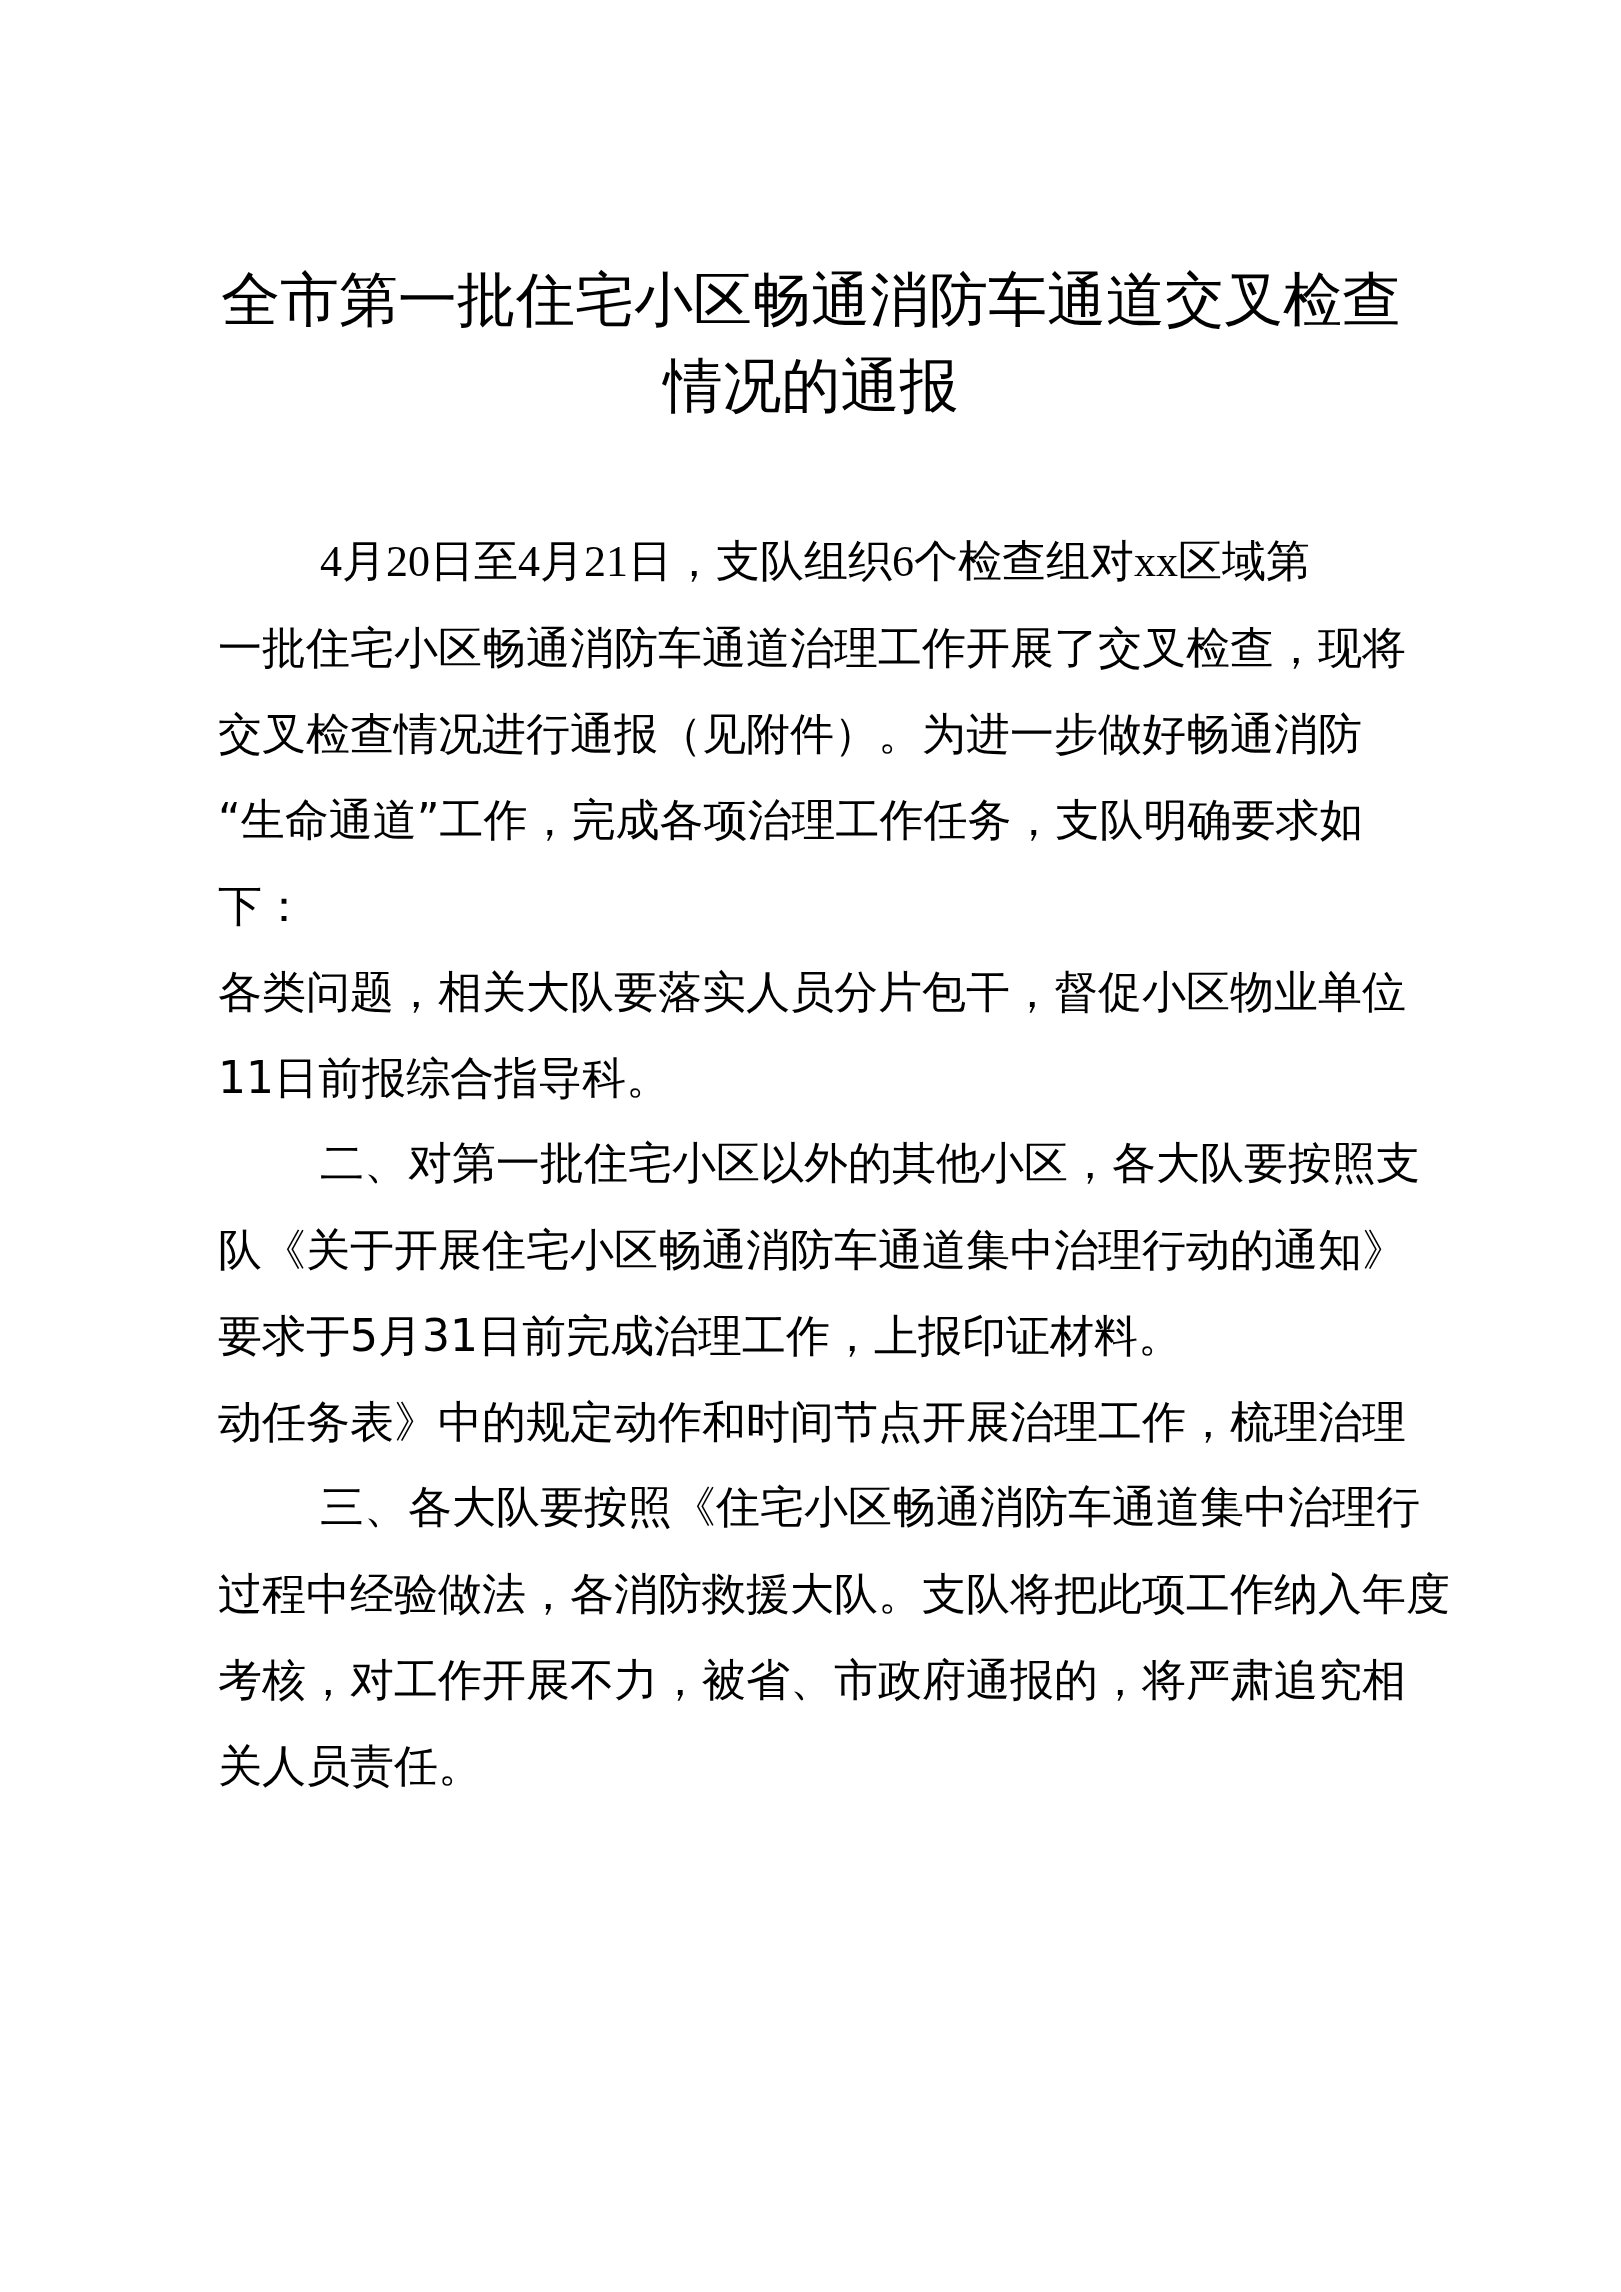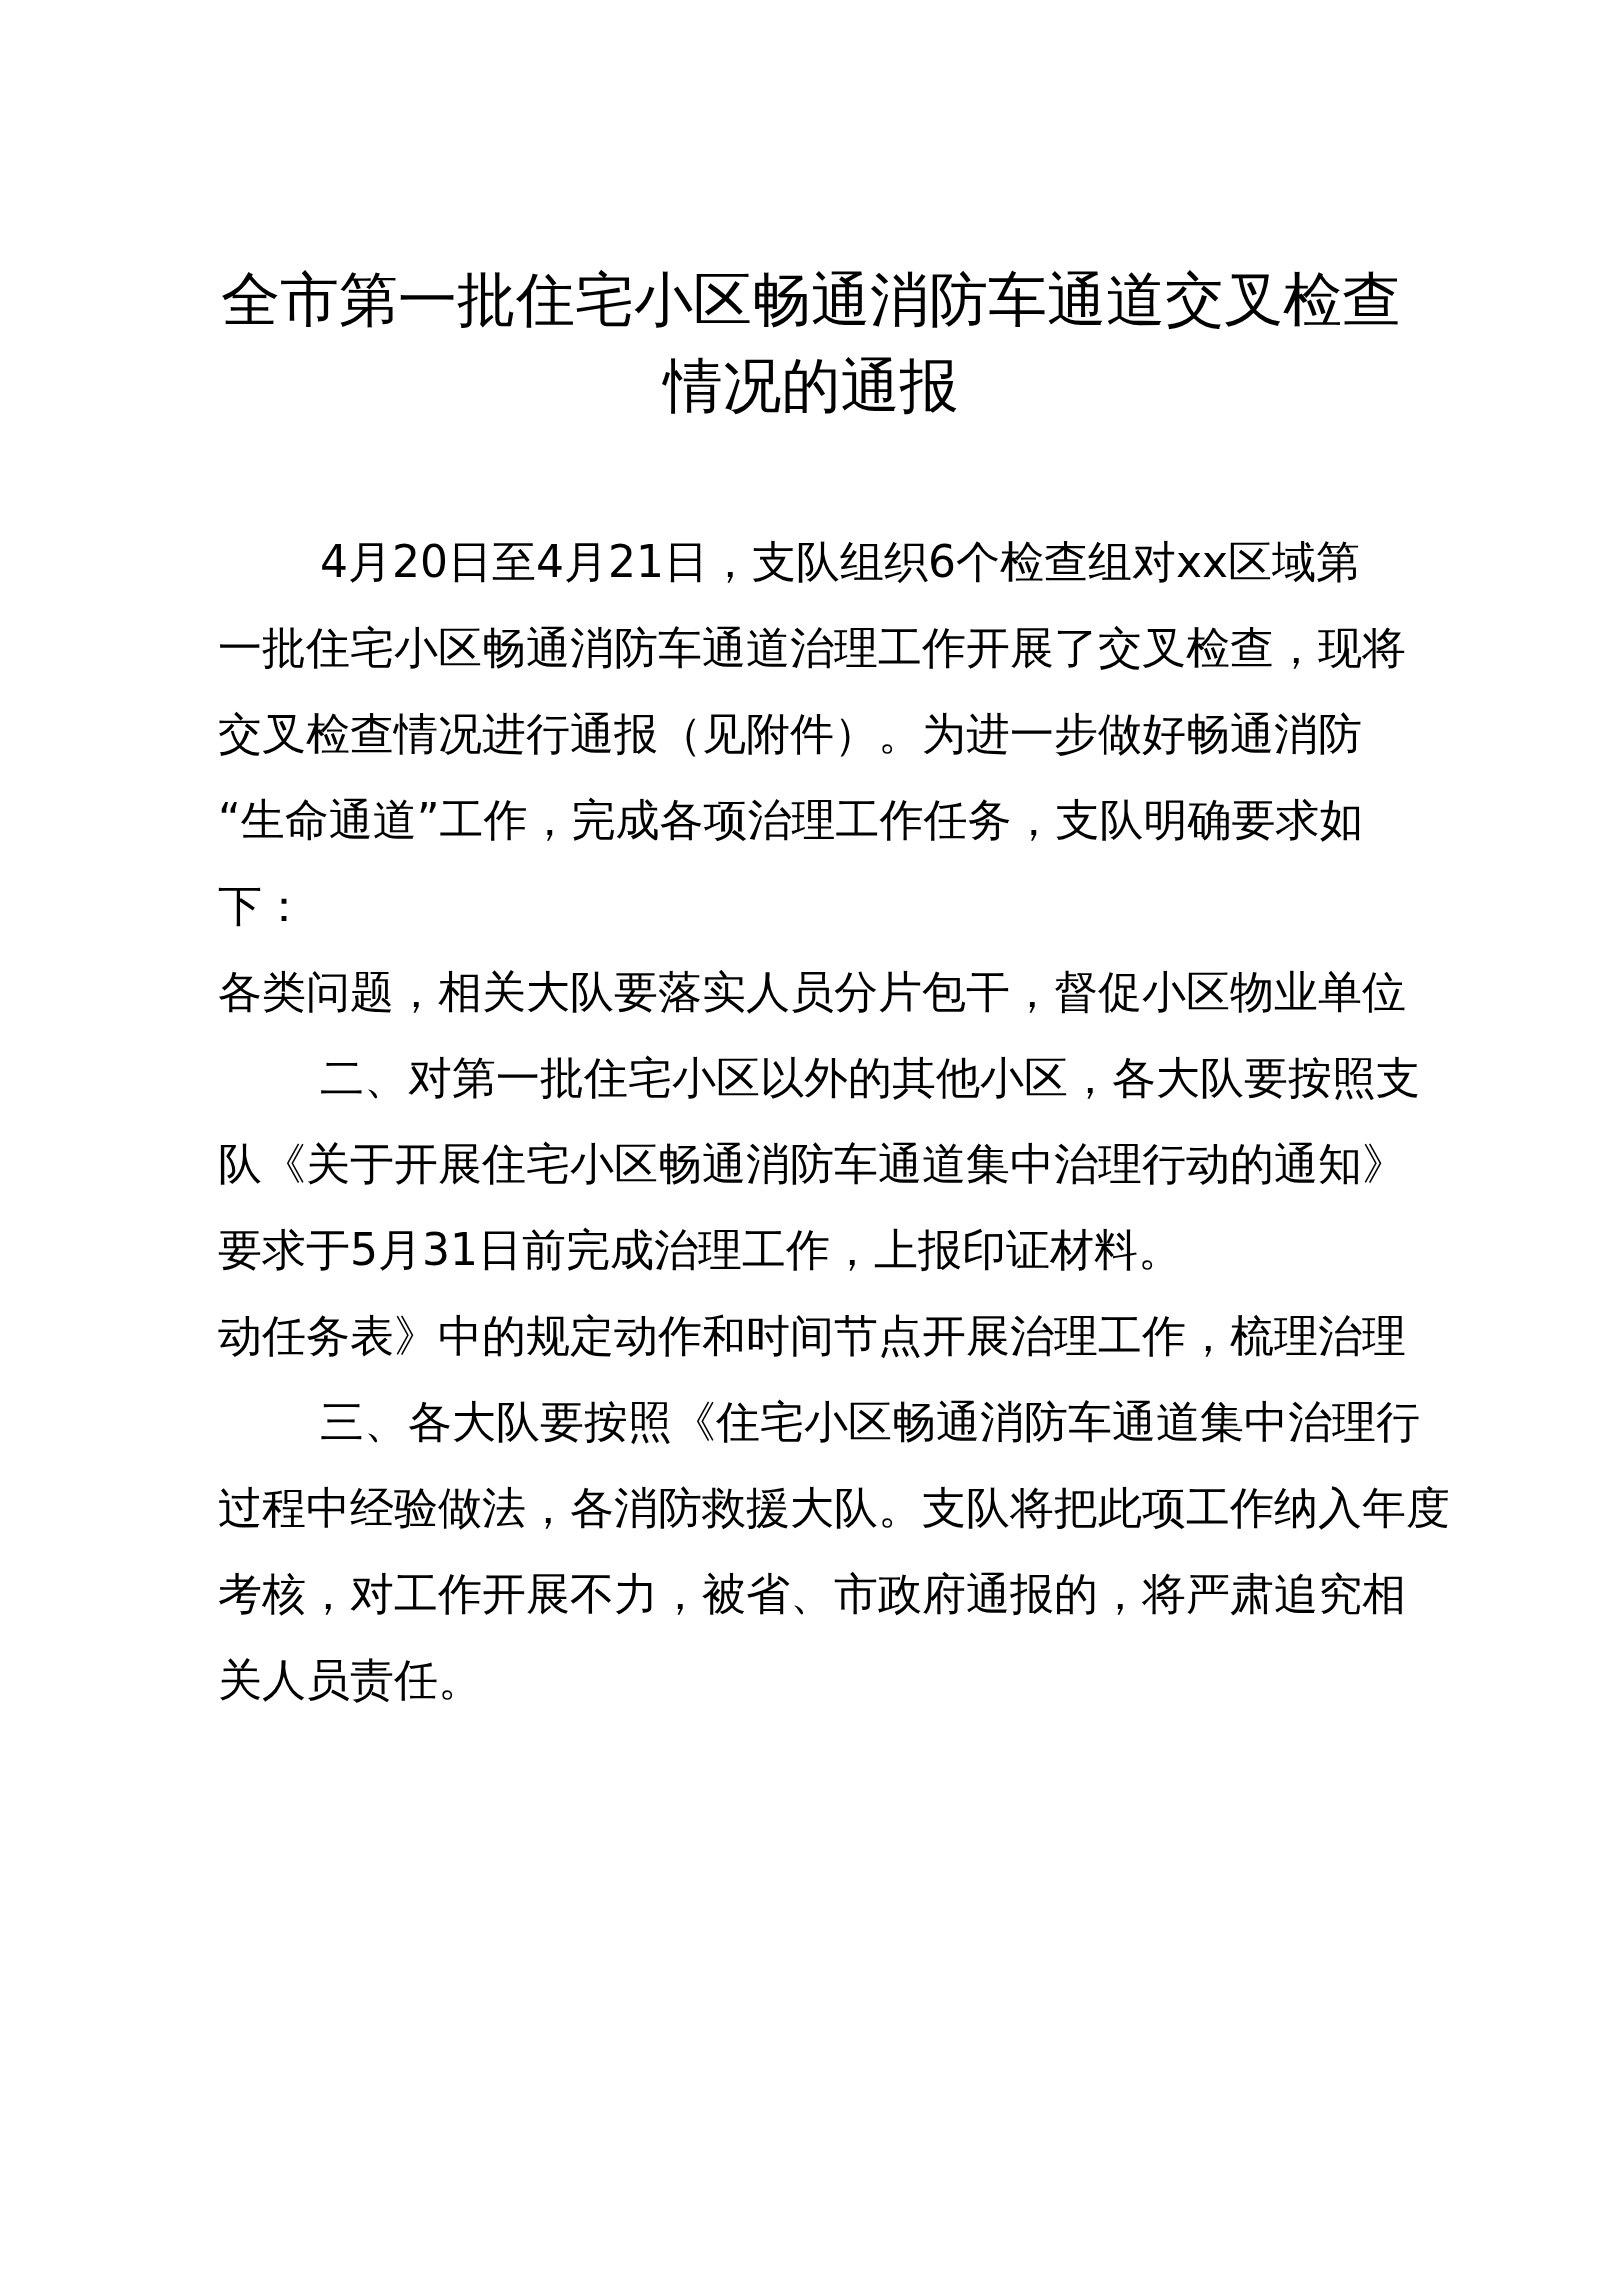--- a/index.html
+++ b/index.html
@@ -46,20 +46,21 @@
       font-size: 44px;
       line-height: 86px;
     }
     .line {
       display: block;
       white-space: nowrap;
       height: 86px;
     }
     .indent {
       padding-left: 102px;
+      font-family: Liberation Serif, serif;
     }
   </style>
 </head>
 <body>
 
 <div class="page">
 
   <h1 class="title">
     <span class="tline">全市第一批住宅小区畅通消防车通道交叉检查</span>
     <span class="tline">情况的通报</span>
@@ -70,20 +71,21 @@
     <div>
       <span class="line indent">4月20日至4月21日，支队组织6个检查组对xx区域第</span>
       <span class="line">一批住宅小区畅通消防车通道治理工作开展了交叉检查，现将</span>
       <span class="line">交叉检查情况进行通报（见附件）。为进一步做好畅通消防</span>
       <span class="line">“生命通道”工作，完成各项治理工作任务，支队明确要求如</span>
       <span class="line">下：</span>
     </div>
 
     <div>
       <span class="line">各类问题，相关大队要落实人员分片包干，督促小区物业单位</span>
+      <span class="line">11日前报综合指导科。</span>
     </div>
 
     <div>
       <span class="line indent">二、对第一批住宅小区以外的其他小区，各大队要按照支</span>
       <span class="line">队《关于开展住宅小区畅通消防车通道集中治理行动的通知》</span>
       <span class="line">要求于5月31日前完成治理工作，上报印证材料。</span>
     </div>
 
     <div>
       <span class="line">动任务表》中的规定动作和时间节点开展治理工作，梳理治理</span>

